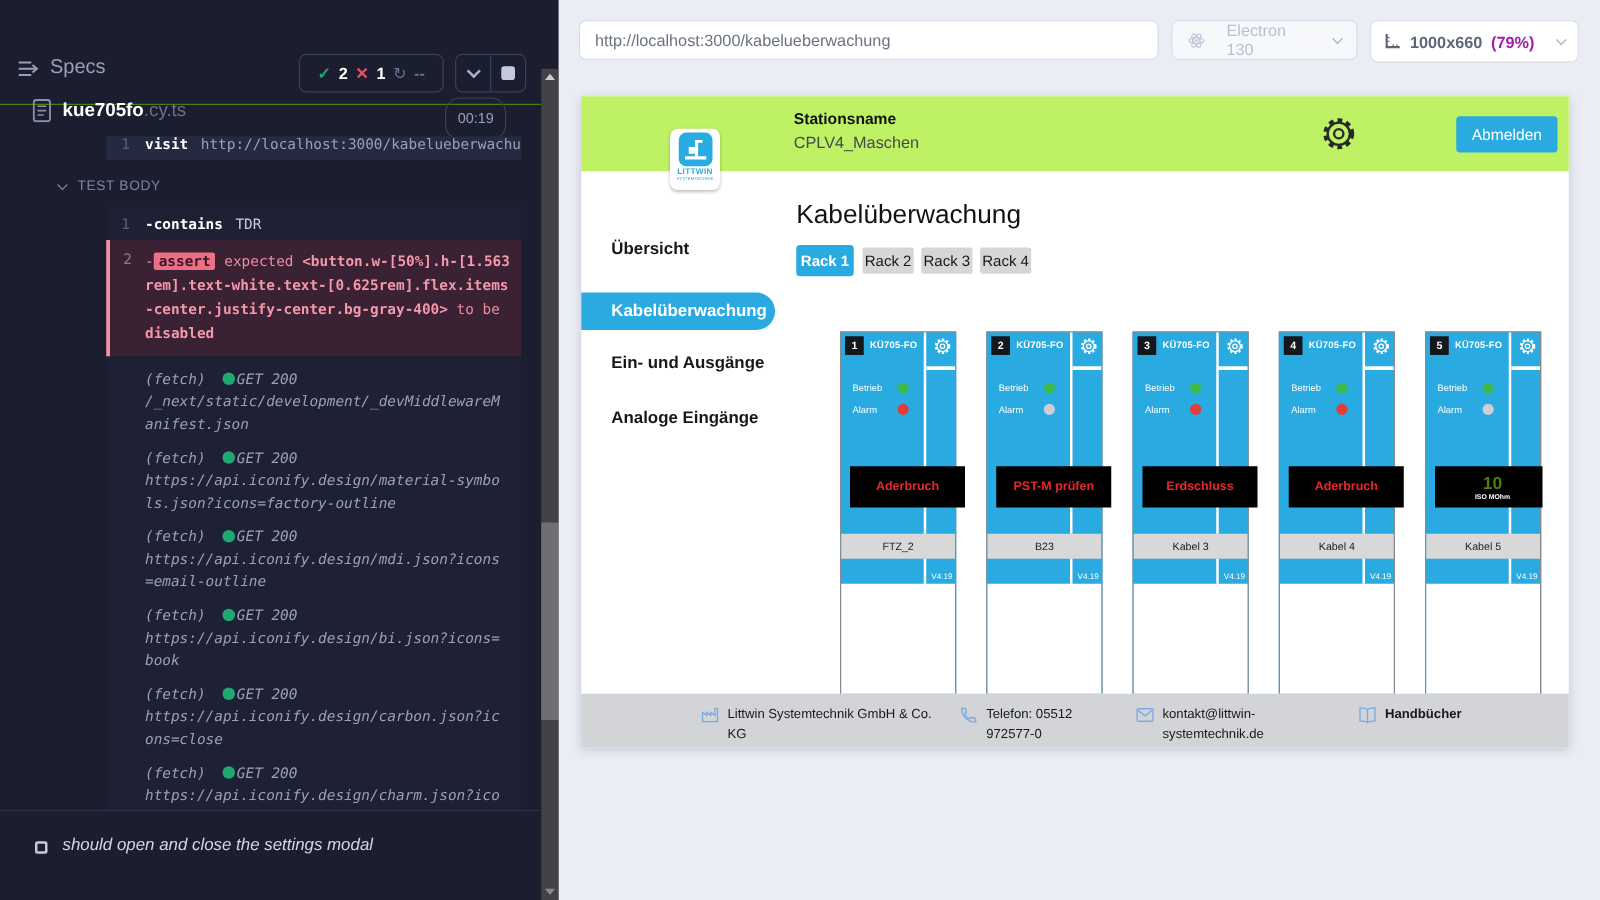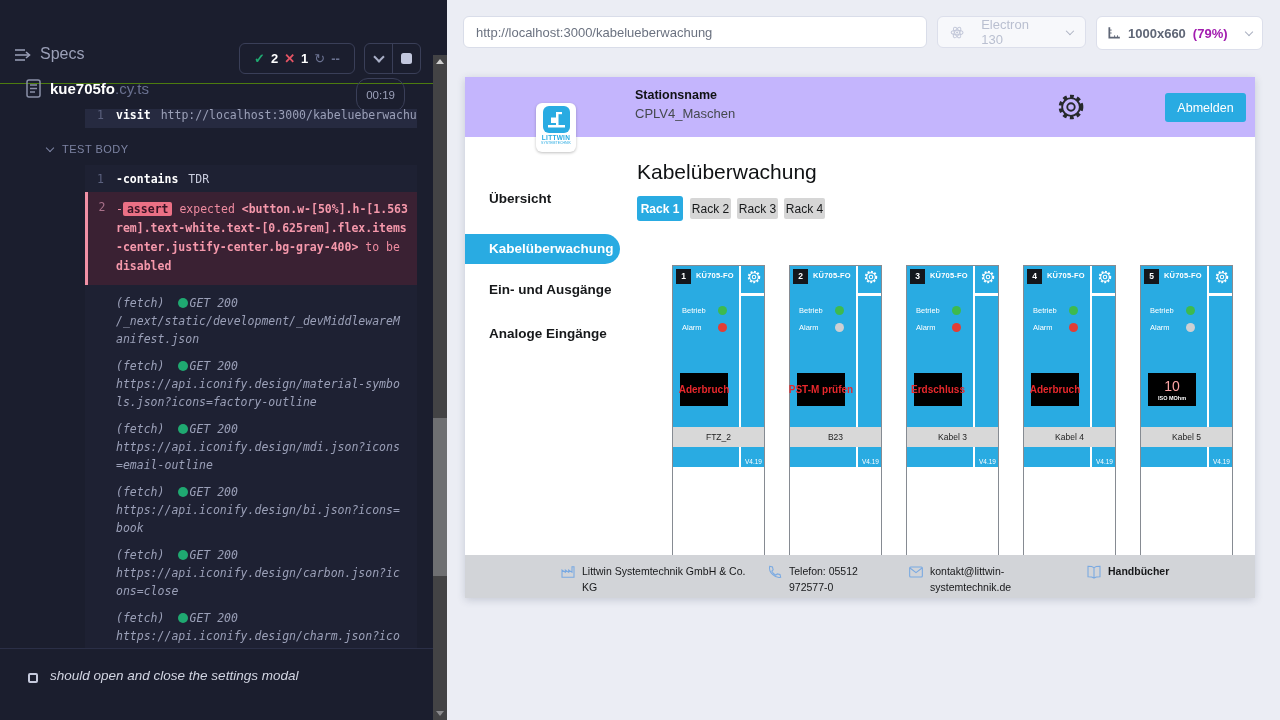--- a/index.html
+++ b/index.html
@@ -66,21 +66,21 @@
   .url-box { position:absolute; left:16px; top:16px; width:464px; height:32px; background:#fff; border:1px solid #d9dde9; border-radius:6px;
              font-size:13px; color:#6b7280; padding:0 12px; font-family:"Liberation Sans", sans-serif; outline:none; }
   .browser-box { position:absolute; left:490px; top:16px; width:149px; height:32px; background:#f7f8fb; border:1px solid #dcdfeb; border-radius:6px;
                  display:flex; align-items:center; gap:17px; padding:0 12px; color:#b9bfd0; font-size:13px; }
   .viewport-box { position:absolute; left:649px; top:16px; width:167px; height:32px; background:#fff; border:1px solid #dcdfeb; border-radius:6px;
                   display:flex; align-items:center; gap:7px; padding:16px 10px; color:#5f6676; font-size:13px; font-weight:bold;text-align:right; }
   .vp-zoom { color:#a21caf; font-weight:bold; }
   .mini-chev { width:6px; height:6px; border-right:1.5px solid #aab0c0; border-bottom:1.5px solid #aab0c0; transform:rotate(45deg); margin:-2px 0 0 auto; }
   
   .aut { position:absolute; left:18px; top:77px; width:790px; height:521px; background:#ffffff; box-shadow:0 2px 8px rgba(50,60,90,.20); }
-  .aut-head { position:absolute; left:0; top:0; width:790px; height:60px; background:#c4b5fd; }
+  .aut-head { position:absolute; left:0; top:0; width:790px; height:60px; background:#bef264; }
   .logo { position:absolute; left:71px; top:26px; width:40px; height:49px; background:#fff; border-radius:6px; box-shadow:0 1px 3px rgba(0,0,0,.25); text-align:center; z-index:5; }
   .logo-sq { margin:3px auto 1px auto; width:27px; height:27px; background:#29abe2; border-radius:6px; position:relative; }
   .logo-t1 { font-size:6.5px; font-weight:bold; color:#29abe2; letter-spacing:.3px; line-height:7px; }
   .logo-t2 { font-size:3.5px; color:#29abe2; line-height:4px; }
   .station { position:absolute; left:170px; top:11px; }
   .station-label { font-size:12.5px; font-weight:bold; color:#101214; }
   .station-value { font-size:13px; color:#45494e; margin-top:4px; }
   .gear-btn { position:absolute; left:592px; top:16px; width:28px; height:28px; cursor:pointer; }
   .logout-btn { position:absolute; left:700px; top:16px; width:81px; height:29px; background:#29abe2; color:#fff; border:none; border-radius:3px;
                 font-size:12.5px; display:flex; align-items:center; justify-content:center; font-family:"Liberation Sans", sans-serif; }
@@ -99,23 +99,23 @@
   .c-vdiv1 { position:absolute; left:66px; top:0; width:2px; height:161px; background:#fff; }
   .c-hdiv { position:absolute; left:68px; right:0; top:27px; height:3px; background:#fff; }
   .c-gear { position:absolute; right:3px; top:4px; width:14px; height:14px; cursor:pointer; }
   .c-betrieb { position:absolute; left:9px; top:40px; font-size:7.5px; color:#fff; }
   .c-alarm-l { position:absolute; left:9px; top:57px; font-size:7.5px; color:#fff; }
   .led { position:absolute; left:45px; width:9px; height:9px; border-radius:50%; }
   .led-1 { top:40px; background:#3dba4e; }
   .led-2 { top:57px; }
   .led-red { background:#e23d36; }
   .led-gray { background:#cdd0d3; }
-  .c-status { position:absolute; left:7px; top:107px; width:48px; height:33px; background:#000; display:flex; flex-direction:column; align-items:center; justify-content:center; }
+  .c-status { position:absolute; left:7px; top:107px; width:92px; height:33px; background:#000; display:flex; flex-direction:column; align-items:center; justify-content:center; }
   .st-text { color:#e8282c; font-weight:bold; font-size:10px; white-space:nowrap; }
-  .st-big { color:#fca5a5; font-weight:normal; font-size:14px; line-height:15px; }
+  .st-big { color:#4d7c0f; font-weight:bold; font-size:14px; line-height:15px; }
   .st-sub { color:#fff; font-weight:bold; font-size:5.5px; margin-top:1px; }
   .st-text:empty, .st-big:empty, .st-sub:empty { display:none; }
   .c-cable { position:absolute; left:0; right:0; top:161px; height:20px; background:#d8d8d8; font-size:8.5px; color:#1d1d1d; text-align:center; line-height:20px; }
   .c-vdiv2 { position:absolute; left:66px; top:181px; width:2px; height:20px; background:#fff; }
   .c-ver { position:absolute; right:2px; top:192px; font-size:6.5px; color:#fff; }
   .c-bottom { position:absolute; left:0; right:0; top:201px; bottom:0; background:#fff; }
   .aut-foot { position:absolute; left:0; right:0; top:478px; height:43px; background:#d2d4d8; }
   .f-col { position:absolute; top:8px; display:flex; gap:6px; font-size:10.5px; color:#17181a; line-height:1.55; }
   .f-col svg { flex:0 0 auto; margin-top:1px; }
   .fc-1 { left:95px; width:200px; } .fc-2 { left:302px; width:125px; } .fc-3 { left:443px; width:112px; } .fc-4 { left:621px;font-weight:bold; }

